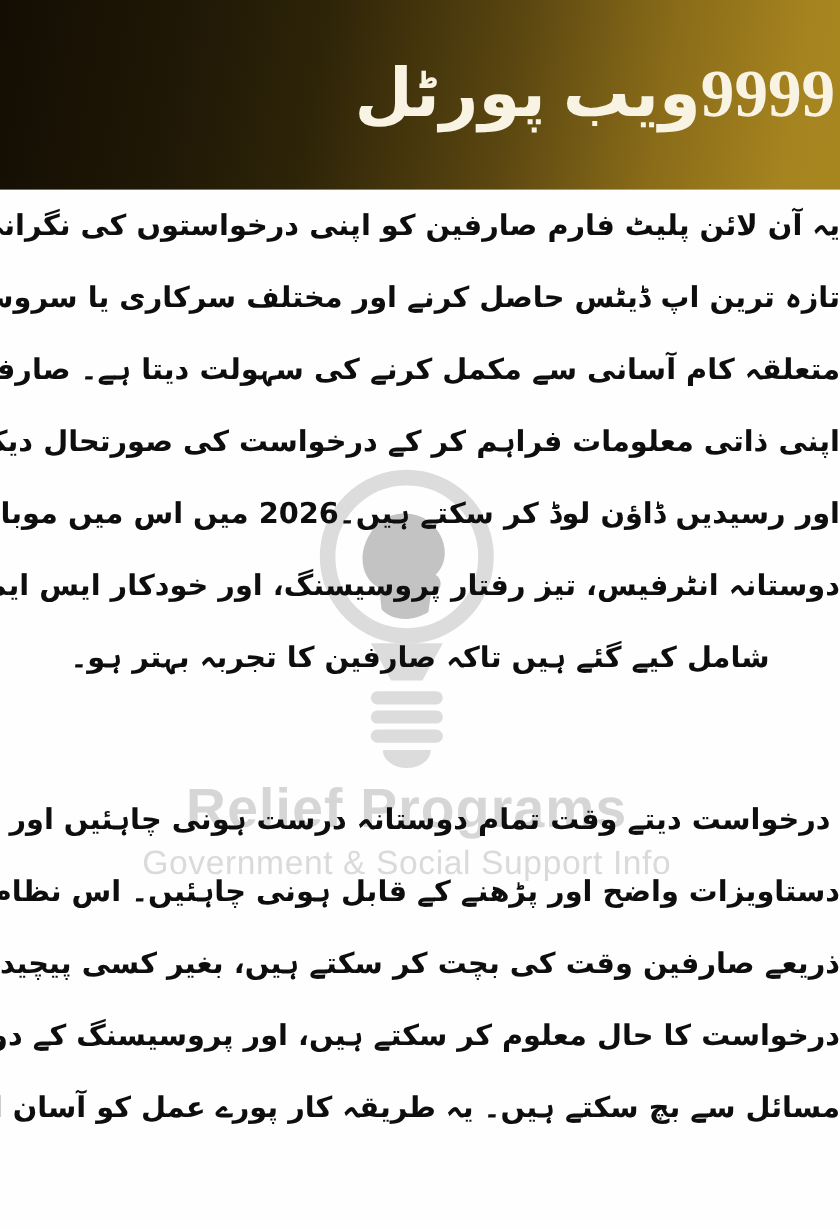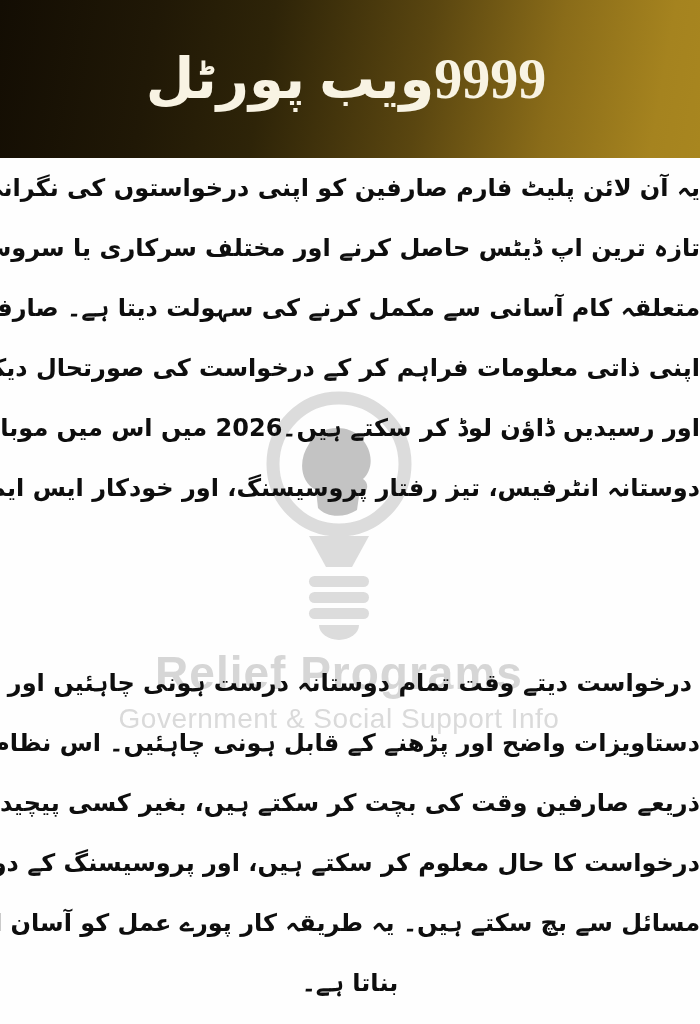--- a/index.html
+++ b/index.html
@@ -16,21 +16,21 @@
   
   .header {
     position: absolute;
     top: 0; left: 0;
     width: 700px; height: 158px;
     background: linear-gradient(100deg,
       #130d03 0%, #201806 22%, #2e2408 38%,
       #5a4610 60%, #8a6c19 78%, #a5831f 93%, #a8861f 100%);
     display: flex;
     align-items: center;
-    justify-content: center;
+    justify-content: flex-end;
     z-index: 3;
   }
   .header-title {
     direction: rtl;
     unicode-bidi: plaintext;
     color: #f8f3e3;
     font-family: "Liberation Serif", "DejaVu Sans", serif;
     font-size: 56px;
     font-weight: 700;
     line-height: 1;
@@ -134,25 +134,25 @@
 
   <div class="article">
 
     <div class="para para-1">
       <div class="text-line">یہ آن لائن پلیٹ فارم صارفین کو اپنی درخواستوں کی نگرانی کرنے،</div>
       <div class="text-line">تازہ ترین اپ ڈیٹس حاصل کرنے اور مختلف سرکاری یا سروس سے</div>
       <div class="text-line">متعلقہ کام آسانی سے مکمل کرنے کی سہولت دیتا ہے۔ صارفین صرف</div>
       <div class="text-line">اپنی ذاتی معلومات فراہم کر کے درخواست کی صورتحال دیکھ سکتے ہیں</div>
       <div class="text-line">اور رسیدیں ڈاؤن لوڈ کر سکتے ہیں۔2026 میں اس میں موبائل</div>
       <div class="text-line">دوستانہ انٹرفیس، تیز رفتار پروسیسنگ، اور خودکار ایس ایم ایس الرٹس</div>
+      <div class="text-line">شامل کیے گئے ہیں تاکہ صارفین کا تجربہ بہتر ہو۔</div>
     </div>
 
     <div class="para para-2">
       <div class="text-line">درخواست دیتے وقت تمام دوستانہ درست ہونی چاہئیں اور</div>
       <div class="text-line">دستاویزات واضح اور پڑھنے کے قابل ہونی چاہئیں۔ اس نظام کے</div>
       <div class="text-line">ذریعے صارفین وقت کی بچت کر سکتے ہیں، بغیر کسی پیچیدگی کے</div>
       <div class="text-line">درخواست کا حال معلوم کر سکتے ہیں، اور پروسیسنگ کے دوران عام</div>
       <div class="text-line">مسائل سے بچ سکتے ہیں۔ یہ طریقہ کار پورے عمل کو آسان اور مؤثر</div>
-      <div class="text-line">بناتا ہے۔</div>
     </div>
 
   </div>
 </div>
 
 </body></html>

